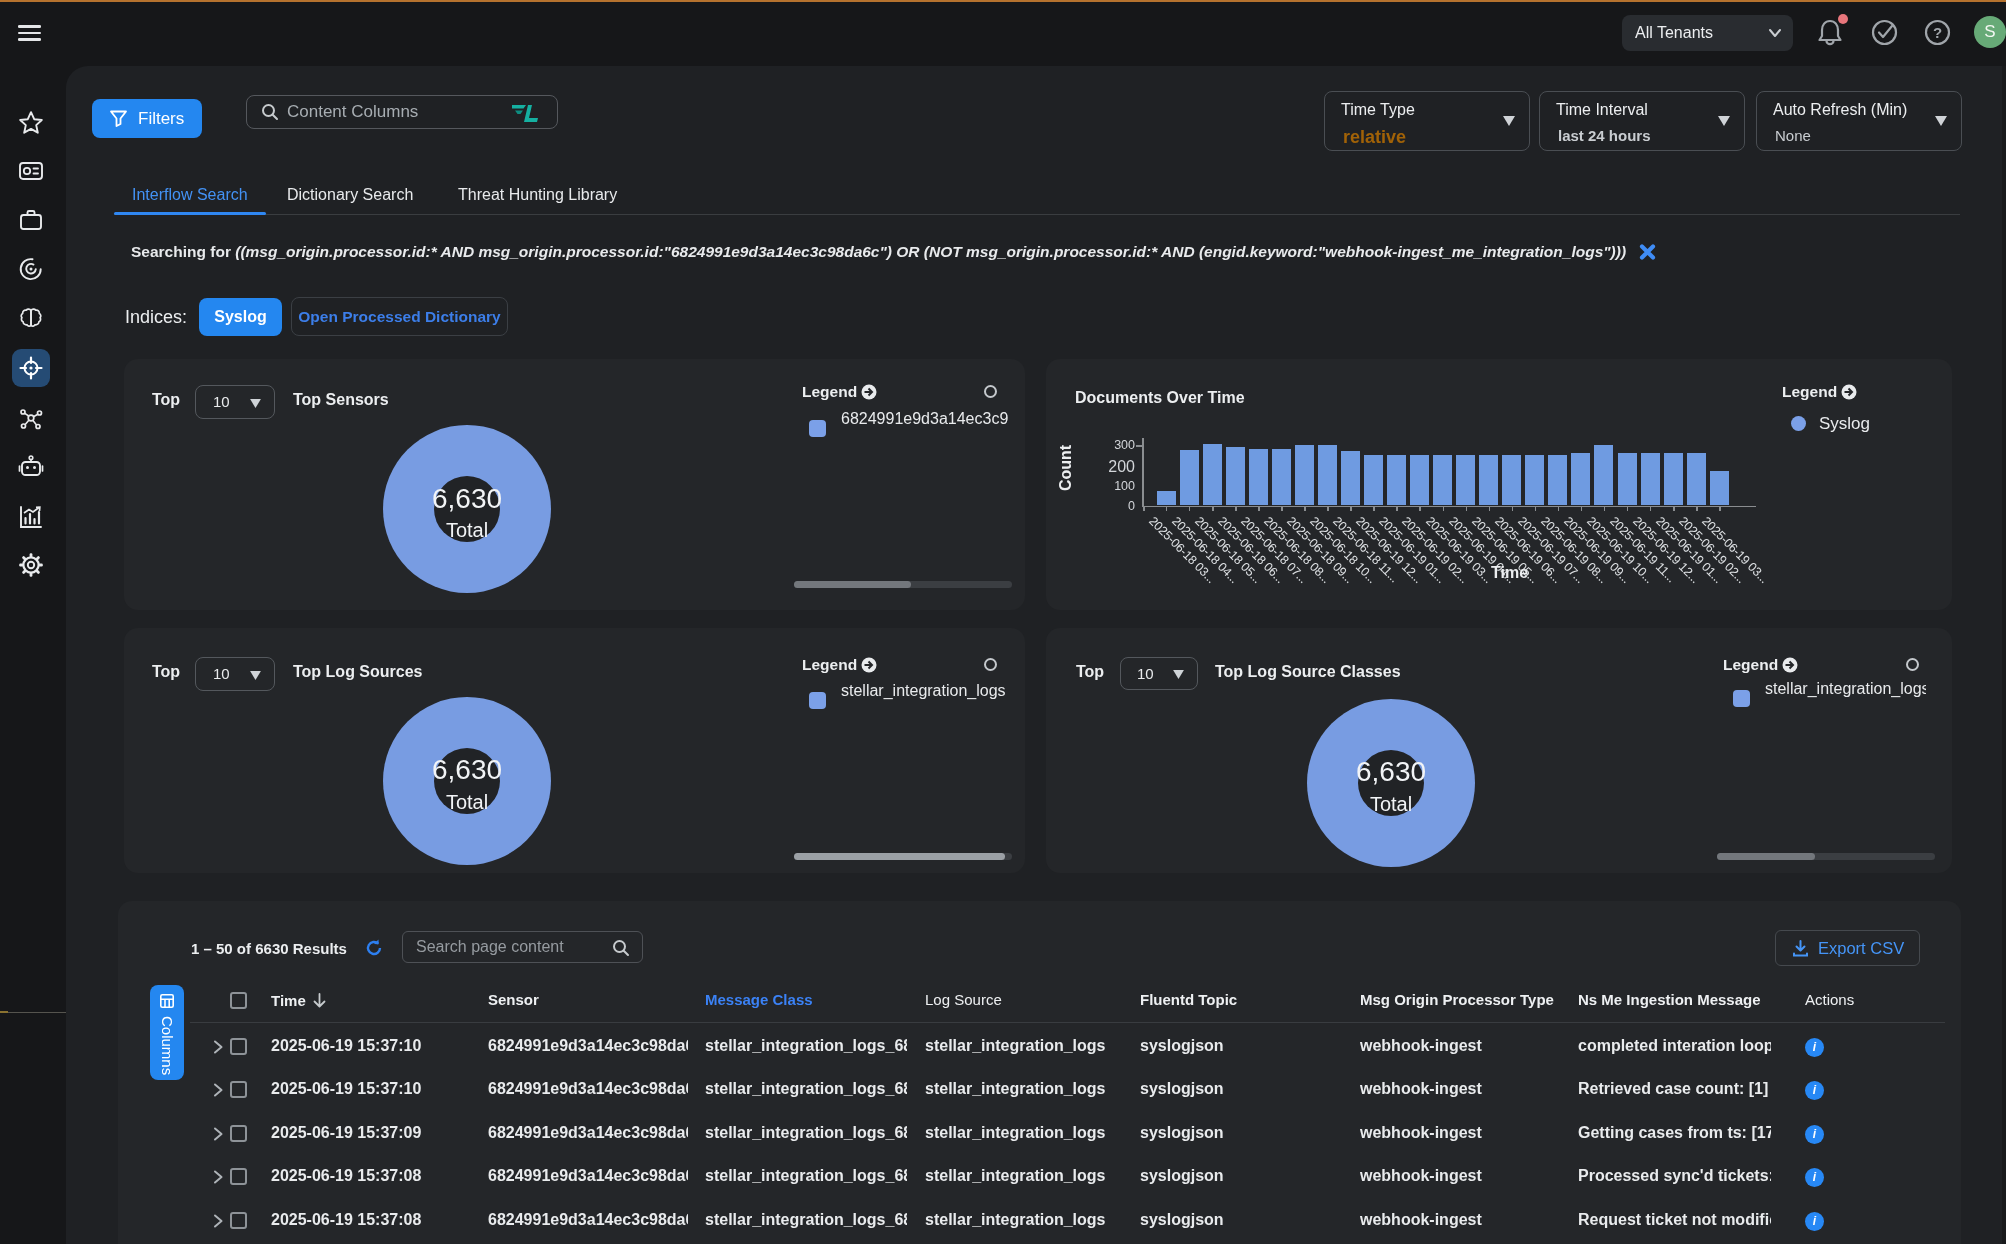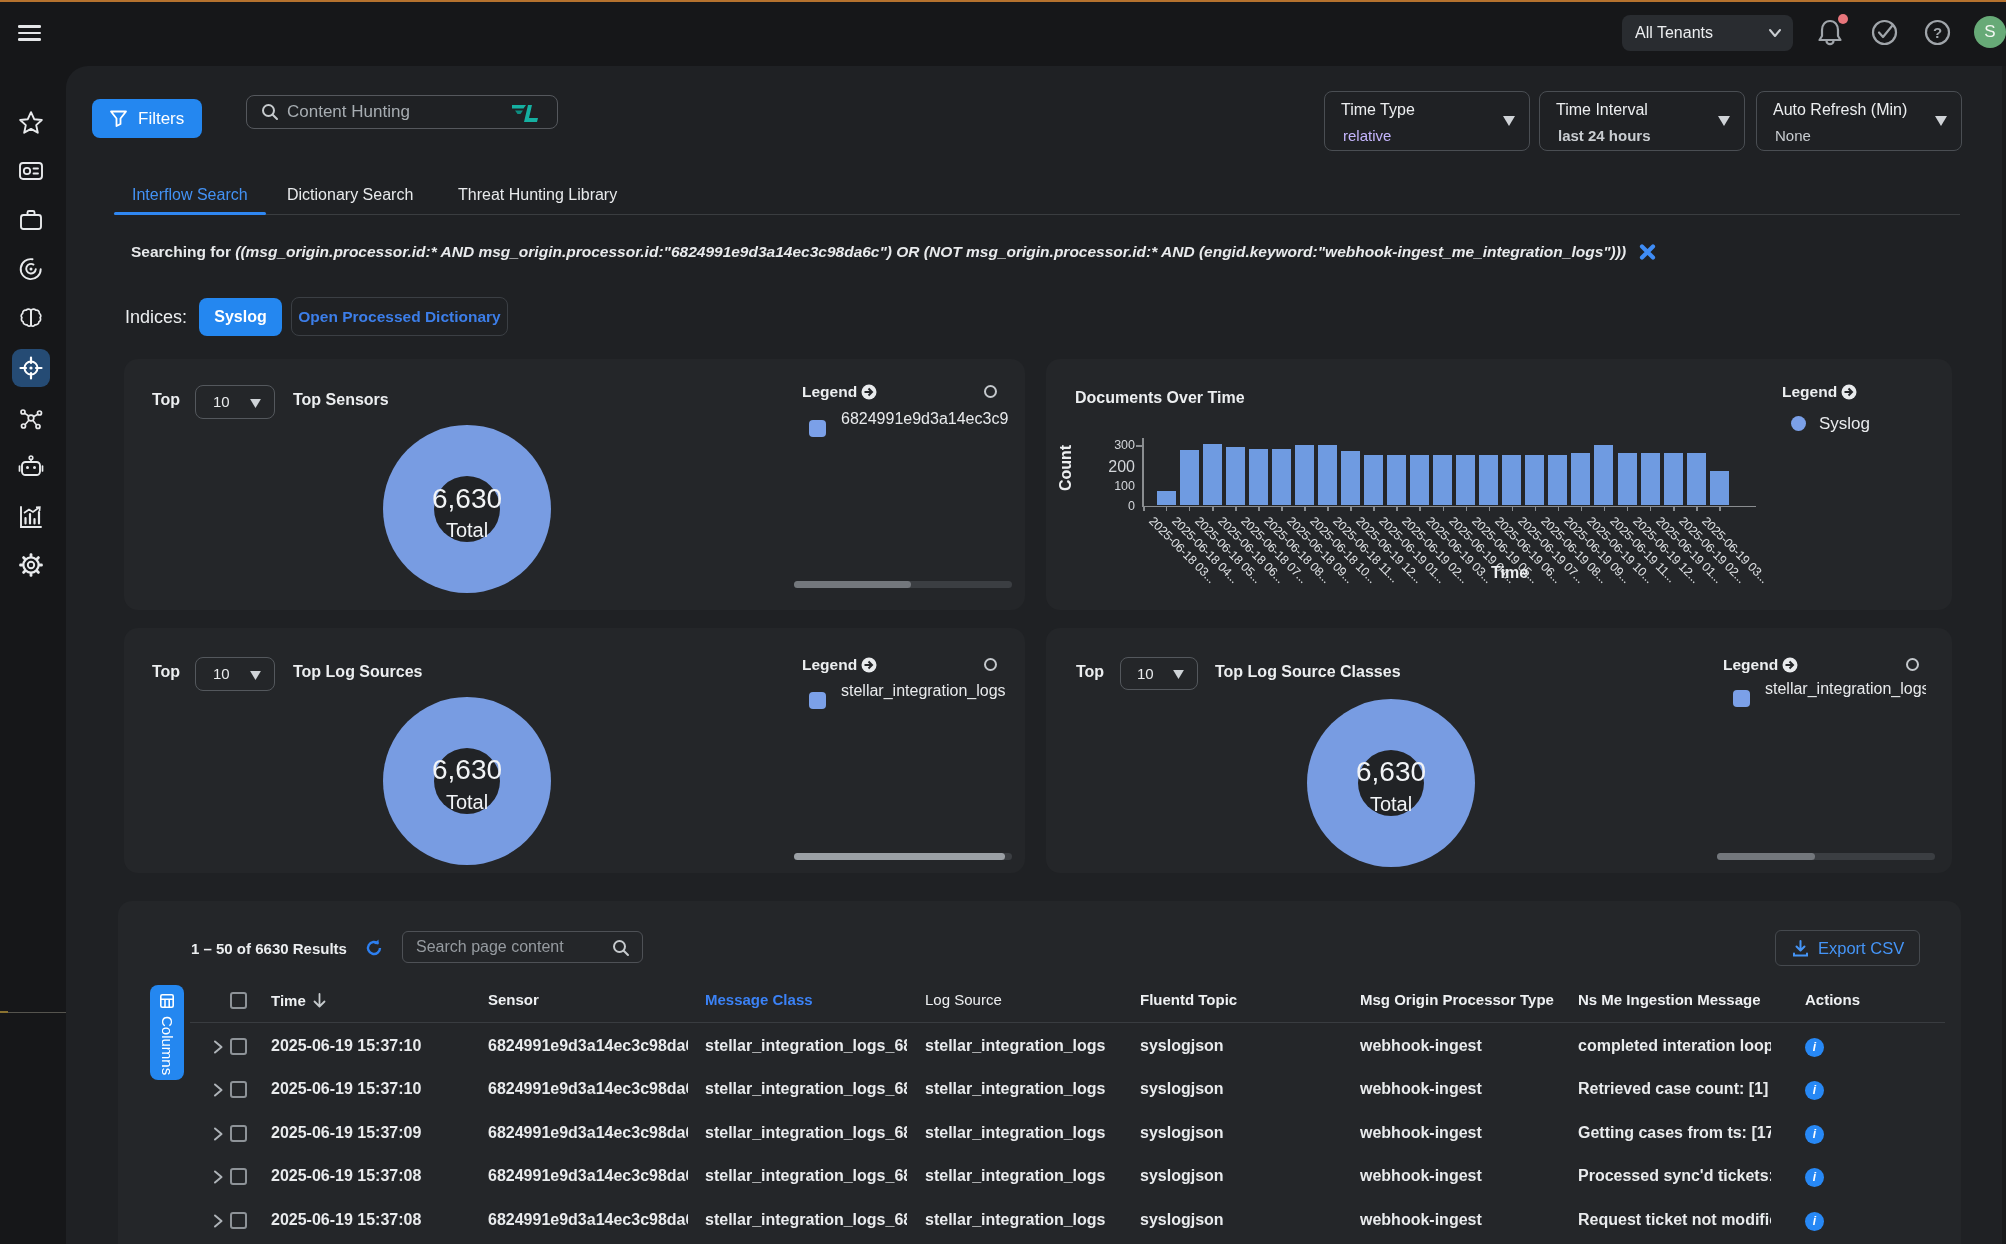--- a/index.html
+++ b/index.html
@@ -124,31 +124,31 @@
       <path d="M2 2.5 L17 2.5 L11.5 9.5 L11.5 15 L7.5 17 L7.5 9.5 Z" fill="none" stroke="#fff" stroke-width="1.8" stroke-linejoin="round"></path>
     </svg>
   <span style="font-size:17px;color:#fff;margin-left:10px;">Filters</span>
 </div>
 
 <div class="abs flex" style="left:246px;top:95px;width:312px;height:34px;border:1.5px solid #55585d;border-radius:8px;">
   <svg style="margin-left:14px;" width="18" height="18" viewBox="0 0 18 18">
       <circle cx="7.5" cy="7.5" r="5.5" fill="none" stroke="#c6cacd" stroke-width="2"></circle>
       <path d="M11.7 11.7 L16 16" stroke="#c6cacd" stroke-width="2" stroke-linecap="round"></path>
     </svg>
-  <span style="font-size:17px;color:#a7adb2;margin-left:8px;">Content Hunting</span>
+  <span style="font-size:17px;color:#a7adb2;margin-left:8px;">Content Columns</span>
   <svg class="abs" style="right:12px;top:7px;" width="34" height="20" viewBox="0 0 34 20">
     <path d="M1 2 L15 2 L12.5 5.5 L1 5.5 Z" fill="#15b0a1"></path>
     <path d="M4 7.5 L12 7.5 L9.5 11 L6.5 11 Z" fill="#0d8d81"></path>
     <path d="M17 2 L21 2 L18 15 L27 15 L26 19 L13 19 Z" fill="#15b0a1"></path>
   </svg>
 </div>
 
 <div class="abs" style="left:1324px;top:91px;width:206px;height:60px;border:1.5px solid #4a4e53;border-radius:8px;">
   <div class="abs" style="left:16px;top:9px;font-size:16px;color:#eceef0;">Time Type</div>
-  <div class="abs" style="left:18px;top:35px;font-size:15px;color:#c4b5fd;">relative</div>
+  <div class="abs" style="left:18px;top:35px;font-size:18px;color:#a16207;font-weight:bold;">relative</div>
   <svg class="abs" style="right:14px;top:24px;" width="12" height="10" viewBox="0 0 12 10">
       <path d="M0 0 L12 0 L6 10 Z" fill="#cfd3d7"></path>
     </svg>
 </div>
 <div class="abs" style="left:1539px;top:91px;width:206px;height:60px;border:1.5px solid #4a4e53;border-radius:8px;">
   <div class="abs" style="left:16px;top:9px;font-size:16px;color:#eceef0;">Time Interval</div>
   <div class="abs" style="left:18px;top:35px;font-size:15px;color:#c9cdd1;font-weight:bold;">last 24 hours</div>
   <svg class="abs" style="right:14px;top:24px;" width="12" height="10" viewBox="0 0 12 10">
       <path d="M0 0 L12 0 L6 10 Z" fill="#cfd3d7"></path>
     </svg>
@@ -391,21 +391,21 @@
       <div class="abs" style="left:112px;top:91px;width:17px;height:17px;border:2px solid #8e9398;border-radius:3px;"></div>
       <div class="abs" style="left:153px;top:90px;font-size:15px;font-weight:bold;color:#eef0f2;">Time <svg style="position:relative;top:2px;left:3px;" width="13" height="15" viewBox="0 0 13 15">
           <path d="M6.5 1 L6.5 13 M1.5 8.5 L6.5 13.5 L11.5 8.5" fill="none" stroke="#c6cacd" stroke-width="1.8" stroke-linecap="round" stroke-linejoin="round"></path>
         </svg></div>
       <div class="abs" style="left:370px;top:90px;font-size:15px;font-weight:bold;color:#eef0f2;">Sensor</div>
       <div class="abs" style="left:587px;top:90px;font-size:15px;font-weight:bold;color:#3b82f6;">Message Class</div>
       <div class="abs" style="left:807px;top:90px;font-size:15px;font-weight:normal;color:#eef0f2;">Log Source</div>
       <div class="abs" style="left:1022px;top:90px;font-size:15px;font-weight:bold;color:#eef0f2;">Fluentd Topic</div>
       <div class="abs" style="left:1242px;top:90px;font-size:15px;font-weight:bold;color:#eef0f2;">Msg Origin Processor Type</div>
       <div class="abs" style="left:1460px;top:90px;font-size:15px;font-weight:bold;color:#eef0f2;">Ns Me Ingestion Message</div>
-      <div class="abs" style="left:1687px;top:90px;font-size:15px;font-weight:bold;color:#eef0f2;">Actions</div>
+      <div class="abs" style="left:1687px;top:90px;font-size:15px;font-weight:normal;color:#eef0f2;">Actions</div>
     </div>
   <div class="abs" style="left:72px;top:121px;width:1755px;height:1px;background:#393c40;"></div>
   <div id="trows">
       <div class="abs" style="left:0;top:123.5px;width:1816px;height:44px;font-weight:bold;color:#e9ebed;font-size:16px;">
         <svg style="position:absolute;left:93px;top:15px;" width="14" height="14" viewBox="0 0 14 14">
           <path d="M4 1.5 L10.5 7 L4 12.5" fill="none" stroke="#aeb3b8" stroke-width="2" stroke-linecap="round" stroke-linejoin="round"></path>
         </svg>
         <div class="abs" style="left:112px;top:13px;width:17px;height:17px;border:2px solid #8e9398;border-radius:3px;"></div>
         <div class="abs" style="left:153px;top:12px;">2025-06-19 15:37:10</div>
         <div class="abs clip" style="left:370px;top:12px;width:200px;">6824991e9d3a14ec3c98da6c</div>

